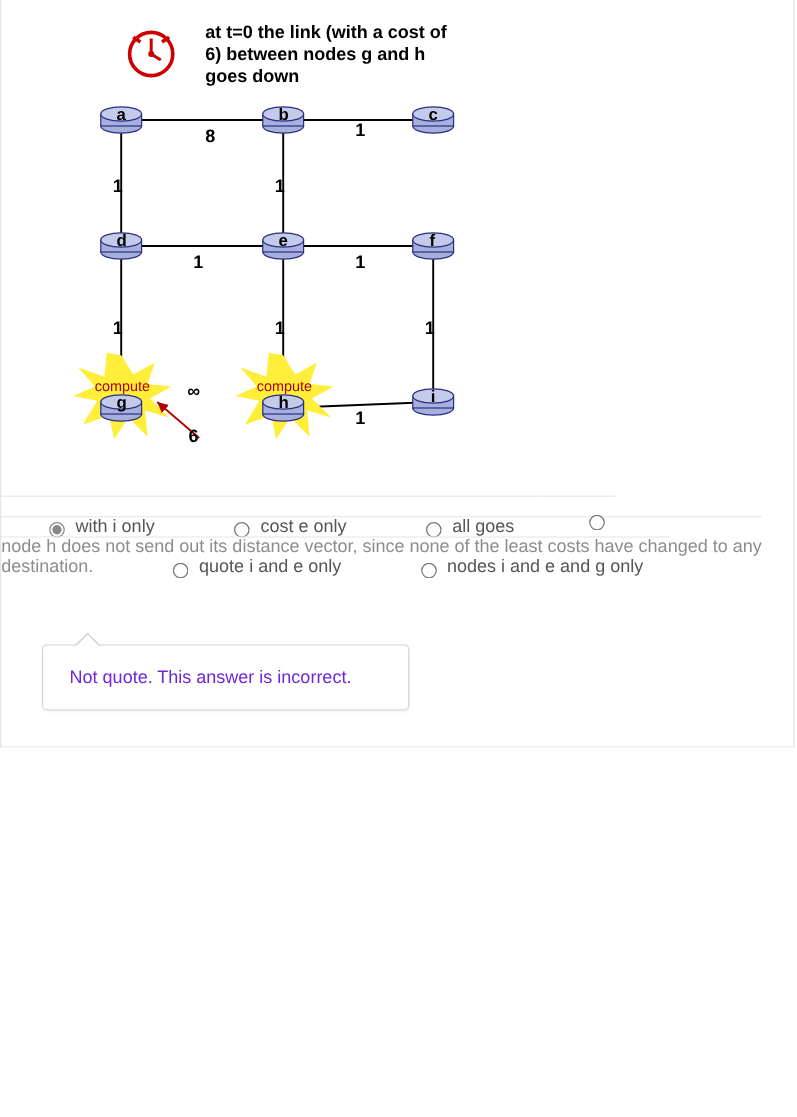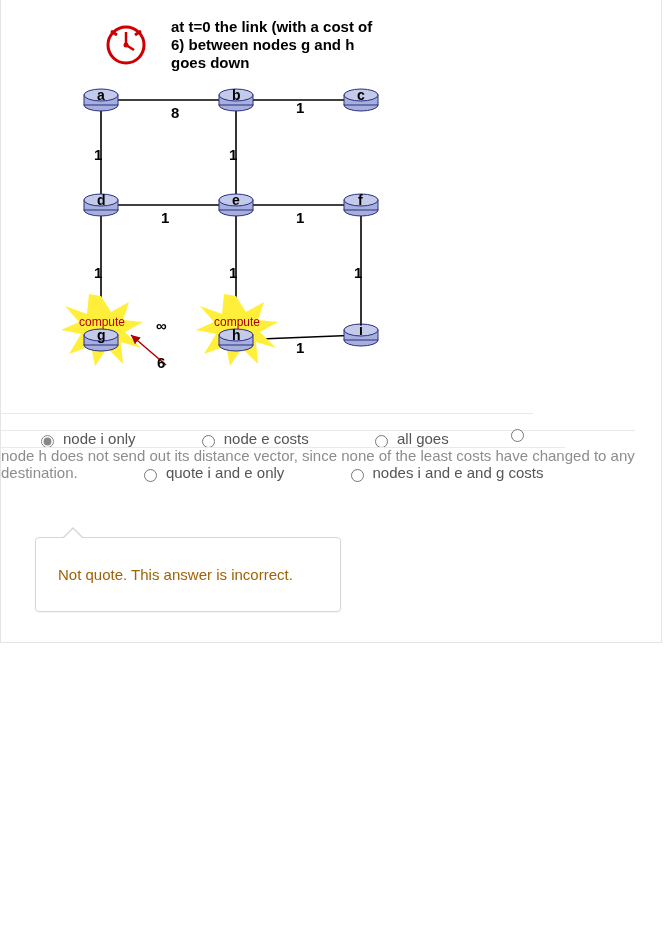--- a/index.html
+++ b/index.html
@@ -10,21 +10,21 @@
   .edge-label{font-family:Arial,sans-serif;font-weight:bold;font-size:15px;fill:#000}
   .node-label{font-family:Arial,sans-serif;font-weight:bold;font-size:14px;fill:#000}
   .compute{font-family:Arial,sans-serif;font-size:12px;fill:#b00000}
   .options{}
   .option{border-top:1px solid #e9e9e9;padding:16px 22px 16px 62px;position:relative;color:#555;cursor:pointer}
   .option:last-of-type{}
   .option input[type=radio]{position:absolute;left:35px;top:18px;accent-color:#888}
   .opt-d{padding-bottom:26px;}
   .opt-d .text{color:#8d8d8d}
   .feedback-wrap{padding:56px 20px 0 34px;position:relative}
-  .speech{position:relative;border:1px solid #d6d6d6;border-radius:4px;padding:28px 22px;color:#a16207;box-shadow:0 1px 2px rgba(0,0,0,0.05);display:inline-block;min-width:260px}
+  .speech{position:relative;border:1px solid #d6d6d6;border-radius:4px;padding:18px 22px;color:#6d28d9;box-shadow:0 1px 2px rgba(0,0,0,0.05);display:inline-block;min-width:260px}
   .speech::before{content:"";position:absolute;top:-11px;left:26px;width:0;height:0;border-left:11px solid transparent;border-right:11px solid transparent;border-bottom:11px solid #d6d6d6}
   .speech::after{content:"";position:absolute;top:-9px;left:27px;width:0;height:0;border-left:10px solid transparent;border-right:10px solid transparent;border-bottom:10px solid #fff}
 </style>
 </head>
 <body>
 
 <div class="card">
 
   <div class="diagram">
     <svg width="430" height="360" viewBox="0 0 430 360">
@@ -152,42 +152,42 @@
         <line x1="155" y1="355" x2="120" y2="325" stroke="#b00000" stroke-width="1.5" marker-end="url(#arr)"></line>
         <text class="edge-label" x="145" y="321">∞</text>
         <text class="edge-label" x="146" y="358">6</text>
       </g>
     </svg>
   </div>
 
   <div class="options">
     <label class="option">
       <input type="radio" name="ans" checked="" style="">
-      <span class="text">node i only</span>
+      <span class="text">with i only</span>
     </label>
     <label class="option">
       <input type="radio" name="ans" style="">
-      <span class="text">node e costs</span>
+      <span class="text">cost e only</span>
     </label>
     <label class="option">
       <input type="radio" name="ans" style="">
       <span class="text">all goes</span>
     </label>
     <label class="option opt-d">
       <input type="radio" name="ans" style="top: 12px;">
       <br>
       <span class="text">node h does not send out its distance vector, since none of the least costs have changed to any destination.</span>
     </label>
     <label class="option">
       <input type="radio" name="ans" style="">
       <span class="text">quote i and e only</span>
     </label>
     <label class="option">
       <input type="radio" name="ans" style="">
-      <span class="text">nodes i and e and g costs</span>
+      <span class="text">nodes i and e and g only</span>
     </label>
   </div>
 
   <div class="feedback-wrap">
     <div class="speech">
       <span>Not quote. This answer is incorrect.</span>
     </div>
   </div>
 
 </div>

